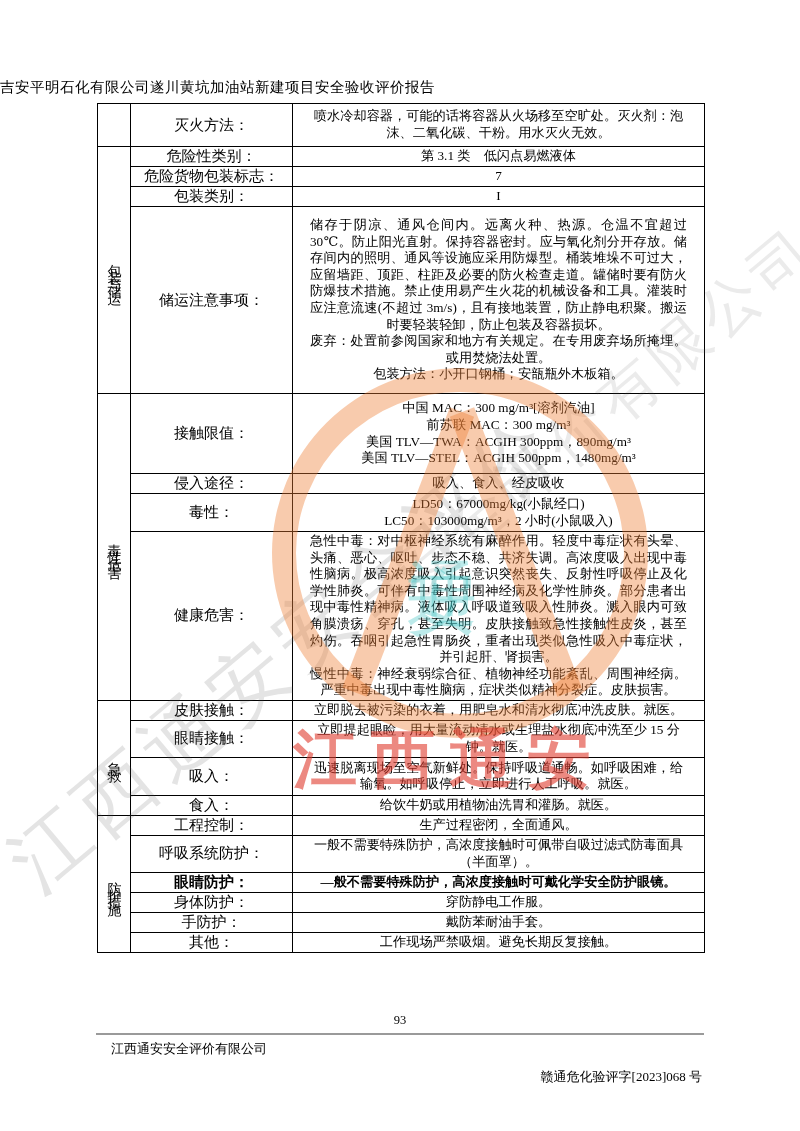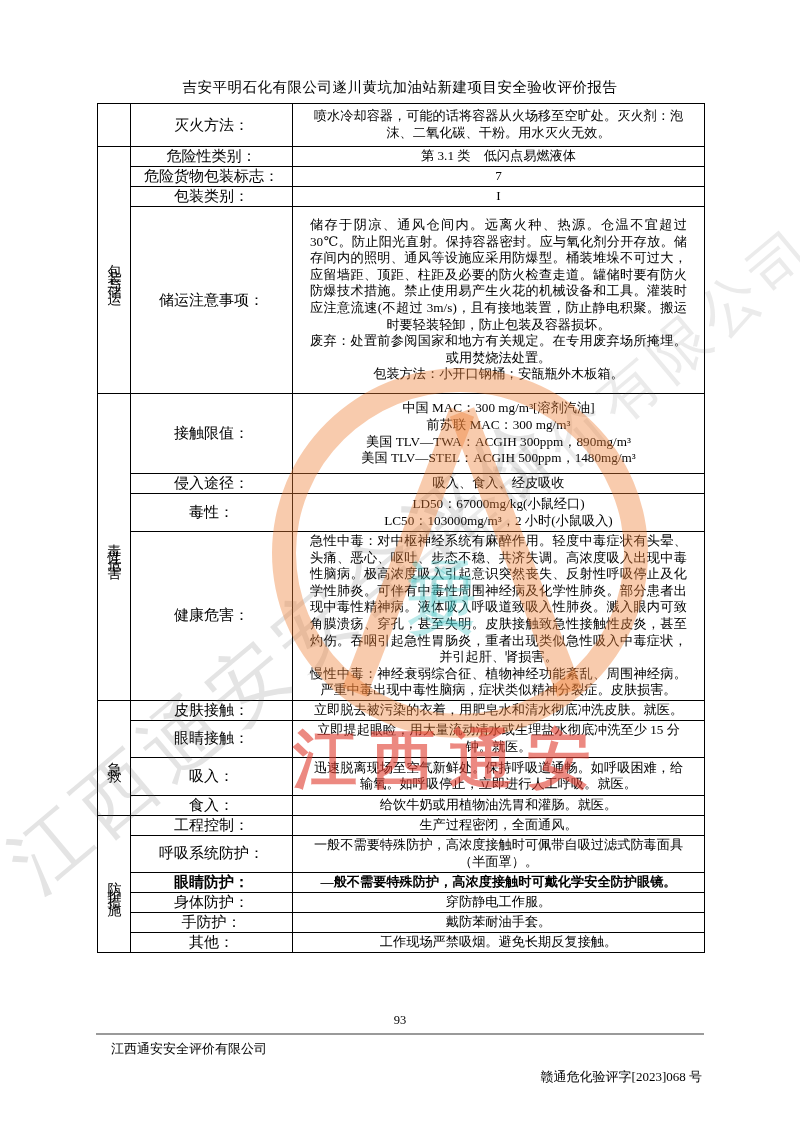--- a/index.html
+++ b/index.html
@@ -1,21 +1,21 @@
 <!DOCTYPE html>
 <html><head>
 <meta charset="utf-8">
 <style>
   * { margin:0; padding:0; box-sizing:border-box; }
   html,body { width:800px; height:1131px; background:#ffffff; overflow:hidden; }
   body { position:relative; font-family:"Liberation Serif","DejaVu Serif",serif; color:#000; }
 
   .content { position:absolute; inset:0; z-index:1; }
 
-  .doc-title { position:absolute; top:78px; left:0; width:800px; text-align:center;
+  .doc-title { position:absolute; top:78px; left:0; width:800px; text-align:left;
                font-size:14.5px; letter-spacing:0.5px; }
 
   table.msds { position:absolute; top:103px; left:97px; width:607px;
                border-collapse:collapse; table-layout:fixed; }
   table.msds td { border:1px solid #000; vertical-align:middle; overflow:hidden; }
   td.sec { writing-mode:vertical-rl; text-orientation:upright; text-align:center;
            font-size:14px; letter-spacing:7px; padding:2px 0; }
   td.lab { text-align:center; font-size:15px; padding:0 2px; }
   td.val { font-size:13.2px; line-height:16.6px; padding:1px 17px; }
   .seg-center  { text-align:center; }

